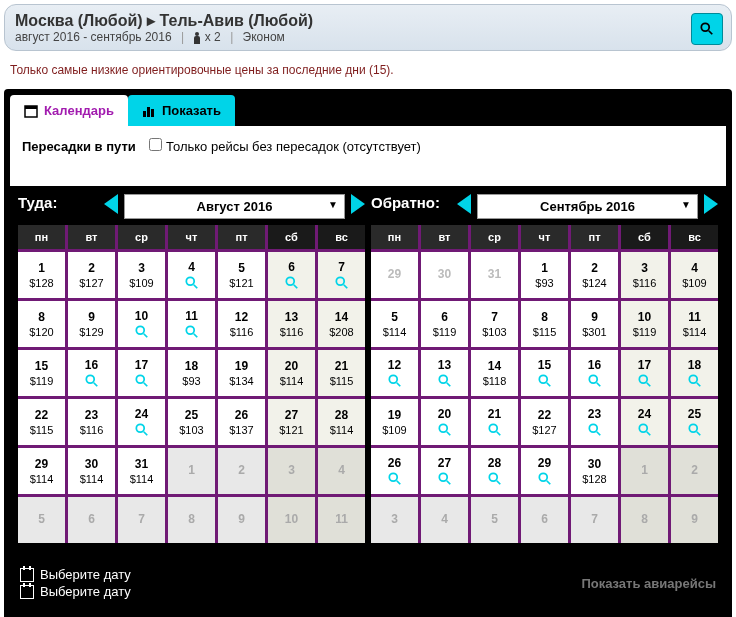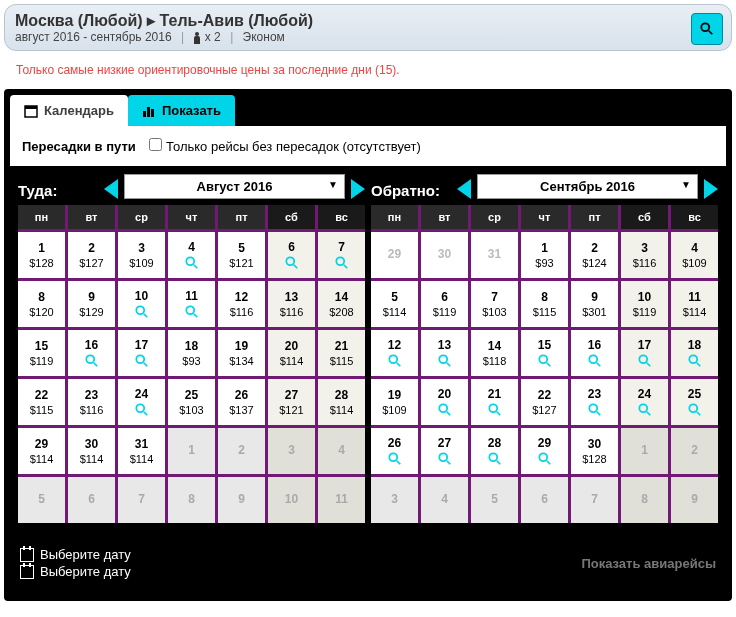--- a/index.html
+++ b/index.html
@@ -2,32 +2,32 @@
 <html><head>
 <meta charset="utf-8">
 <style>
 *{box-sizing:border-box;margin:0;padding:0;font-family:Arial,sans-serif}
 body{background:#fff;width:736px}
 .header{background:linear-gradient(#e8eef4,#d8e2ec);padding:6px 10px;border:1px solid #b8c4d0;border-radius:12px;position:relative;margin:4px}
 .route{font-size:16px;font-weight:bold;color:#333}
 .sub{font-size:12px;color:#444;margin-top:0}
 .sep{color:#999;margin:0 6px}
 .search-btn{position:absolute;right:8px;top:8px;width:32px;height:32px;background:#00d4e8;border:1px solid #008a99;border-radius:4px;display:flex;align-items:center;justify-content:center;cursor:pointer}
-.notice{font-size:12px;padding:8px 16px;color:#ef4444}
+.notice{font-size:12px;padding:8px 10px;color:#7f1d1d}
 .main{background:#000;margin:4px;padding:6px;border-radius:4px}
 .tabs{display:flex;gap:0}
 .tab{padding:8px 14px;font-size:13px;font-weight:bold;display:flex;align-items:center;gap:6px;cursor:pointer;border-radius:4px 4px 0 0}
-.tab.active{background:#fff;color:#404040}
+.tab.active{background:#fff;color:#a21caf}
 .tab.inactive{background:#00d4e8;color:#000}
 .panel{background:#fff;padding:12px}
-.filter-row{font-size:13px;margin-bottom:0}
+.filter-row{font-size:13px;margin-bottom:20px}
 .filter-row label{font-weight:bold;margin-right:10px}
 .cals{background:#000;padding:8px;display:flex;gap:6px;flex-direction:column}
 .cal-headers{display:flex;gap:6px}
-.cal-head{flex:1;display:flex;align-items:flex-end;gap:6px}
+.cal-head{flex:1;display:flex;align-items:flex-start;gap:6px}
 .dir-label{color:#fff;font-weight:bold;font-size:15px;flex:0 0 auto;width:80px}
 .arrow{width:0;height:0;cursor:pointer}
 .arrow.left{border-top:10px solid transparent;border-bottom:10px solid transparent;border-right:14px solid #00d4e8}
 .arrow.right{border-top:10px solid transparent;border-bottom:10px solid transparent;border-left:14px solid #00d4e8}
 .month-sel{flex:1;background:#fff;border:1px solid #999;padding:4px 8px;font-size:13px;font-weight:bold;text-align:center;position:relative;cursor:pointer}
 .month-sel:after{content:"▼";position:absolute;right:6px;font-size:10px}
 .grids{display:flex;gap:6px}
 .grid{flex:1;display:grid;grid-template-columns:repeat(7,1fr);gap:3px;background:#701a75}
 .dh{background:#2a2a2a;color:#fff;text-align:center;font-size:11px;padding:6px 0;font-weight:bold}
 .dh.wk{background:#1a1a1a}

